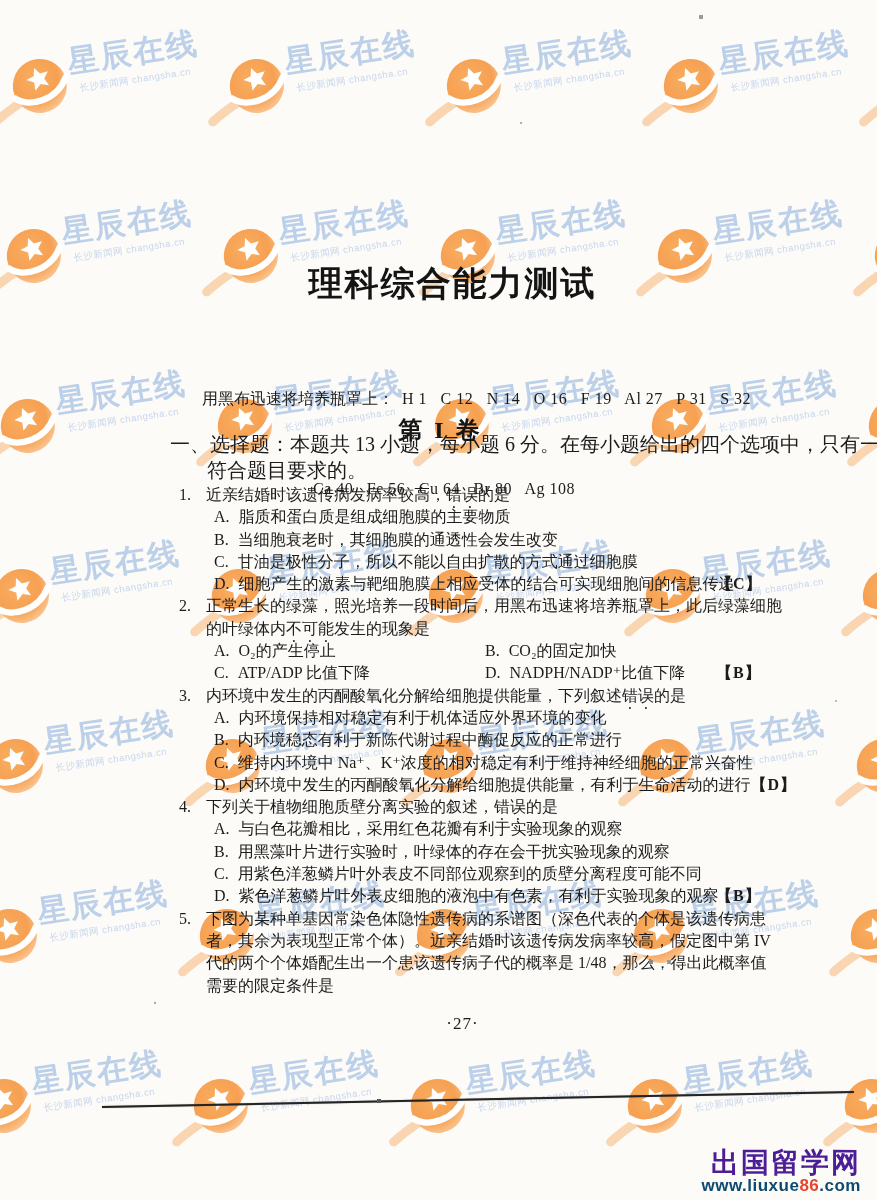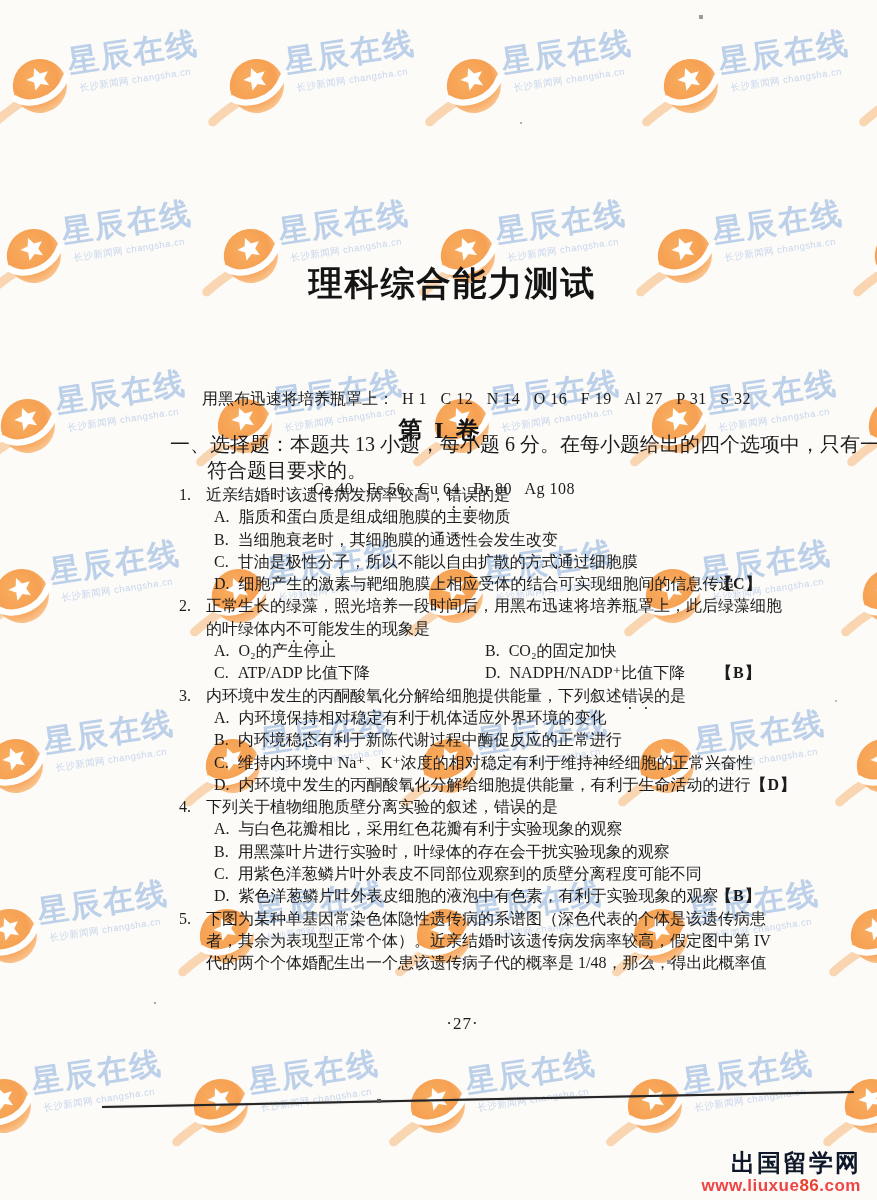--- a/index.html
+++ b/index.html
@@ -59,23 +59,23 @@
     box-shadow:0 0 1px #44444488;
   }
   .specks{position:absolute;z-index:3;top:0;left:0;width:2px;height:2px;background:transparent;
     box-shadow:700px 16px 0 1px #9a9a9a, 520px 122px 0 0 #b0b0b0,
                378px 1100px 0 1px #555, 650px 961px 0 1px #8a8a8a,
                668px 961px 0 1px #999, 154px 1002px 0 0 #aaa,
                835px 700px 0 0 #bbb;}
   
   .footer{position:absolute;z-index:4;right:16px;top:1150px;text-align:right;
     font-family:"Liberation Sans","DejaVu Sans",sans-serif;}
-  .site-name{font-size:24px;font-weight:bold;color:#0f172a;letter-spacing:2px;line-height:26px;}
+  .site-name{font-size:28px;font-weight:bold;color:#4c1d95;letter-spacing:2px;line-height:26px;}
   .site-url{font-size:17px;font-weight:bold;line-height:20px;letter-spacing:0.5px;}
-  .url-blue{color:#ef4444;}
+  .url-blue{color:#0c4a6e;}
   .url-red{color:#e8432e;margin-top:16px;}
 </style>
 </head>
 <body>
 
 <svg width="0" height="0" style="position:absolute" aria-hidden="true">
   <defs>
     <radialGradient id="wmgrad" cx="0.42" cy="0.36" r="0.78">
       <stop offset="0" stop-color="#f9ae60"></stop>
       <stop offset="0.55" stop-color="#f6a052"></stop>
@@ -550,20 +550,21 @@
           <div class="line stem"><span class="qnum">4.</span><span>下列关于植物细胞质壁分离实验的叙述，</span><span class="em-dot">错误</span><span>的是</span></div>
           <div class="line opt"><span class="olabel">A.</span><span>与白色花瓣相比，采用红色花瓣有利于实验现象的观察</span></div>
           <div class="line opt"><span class="olabel">B.</span><span>用黑藻叶片进行实验时，叶绿体的存在会干扰实验现象的观察</span></div>
           <div class="line opt"><span class="olabel">C.</span><span>用紫色洋葱鳞片叶外表皮不同部位观察到的质壁分离程度可能不同</span></div>
           <div class="line opt"><span class="olabel">D.</span><span>紫色洋葱鳞片叶外表皮细胞的液泡中有色素，有利于实验现象的观察</span><span class="ans ans-right">【B】</span></div>
         </div>
         <div class="q">
           <div class="line stem"><span class="qnum">5.</span><span>下图为某种单基因常染色体隐性遗传病的系谱图（深色代表的个体是该遗传病患</span></div>
           <div class="line stem"><span>者，其余为表现型正常个体）。近亲结婚时该遗传病发病率较高，假定图中第 IV</span></div>
           <div class="line stem"><span>代的两个个体婚配生出一个患该遗传病子代的概率是 1/48，那么，得出此概率值</span></div>
+          <div class="line stem"><span>需要的限定条件是</span></div>
         </div>
       </div>
 
     <div class="page-num">·27·</div>
   </div>
 
   <div class="scan-line"></div>
   <div class="specks"></div>
 
   <div class="footer">

